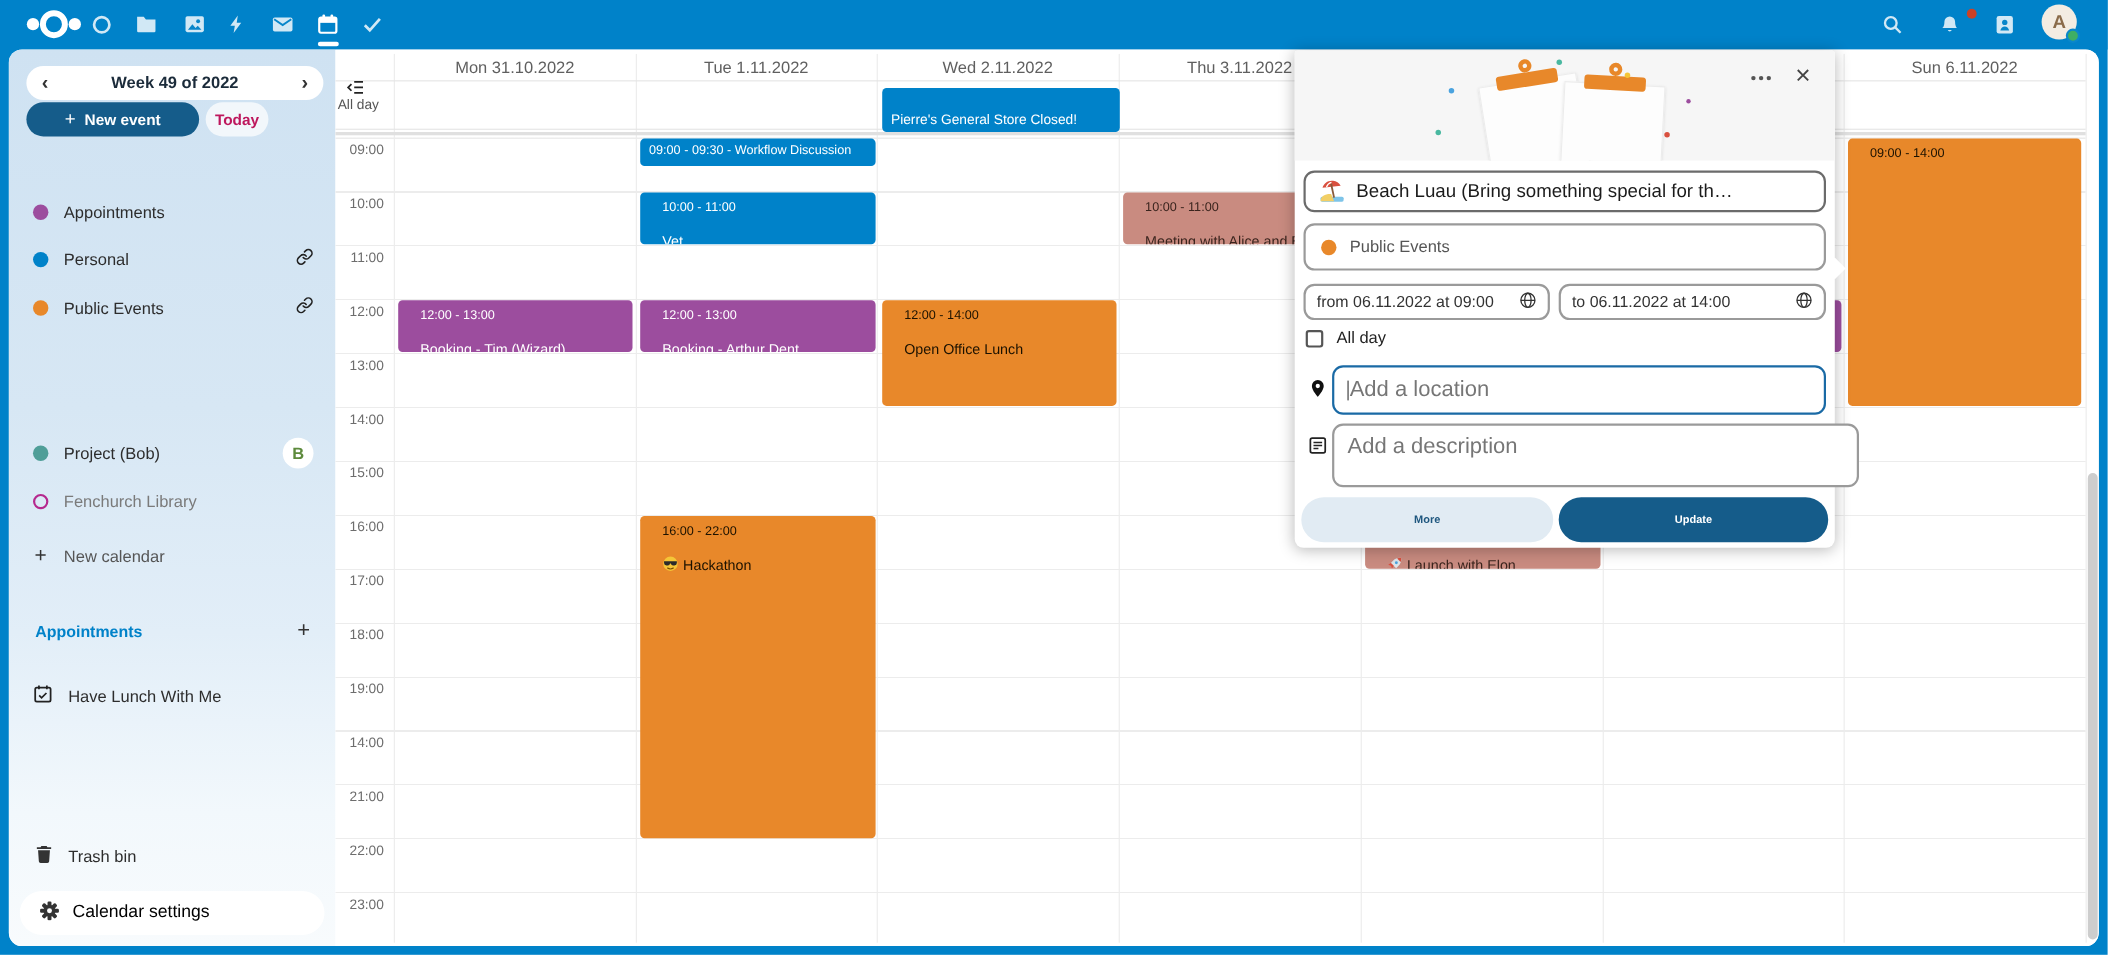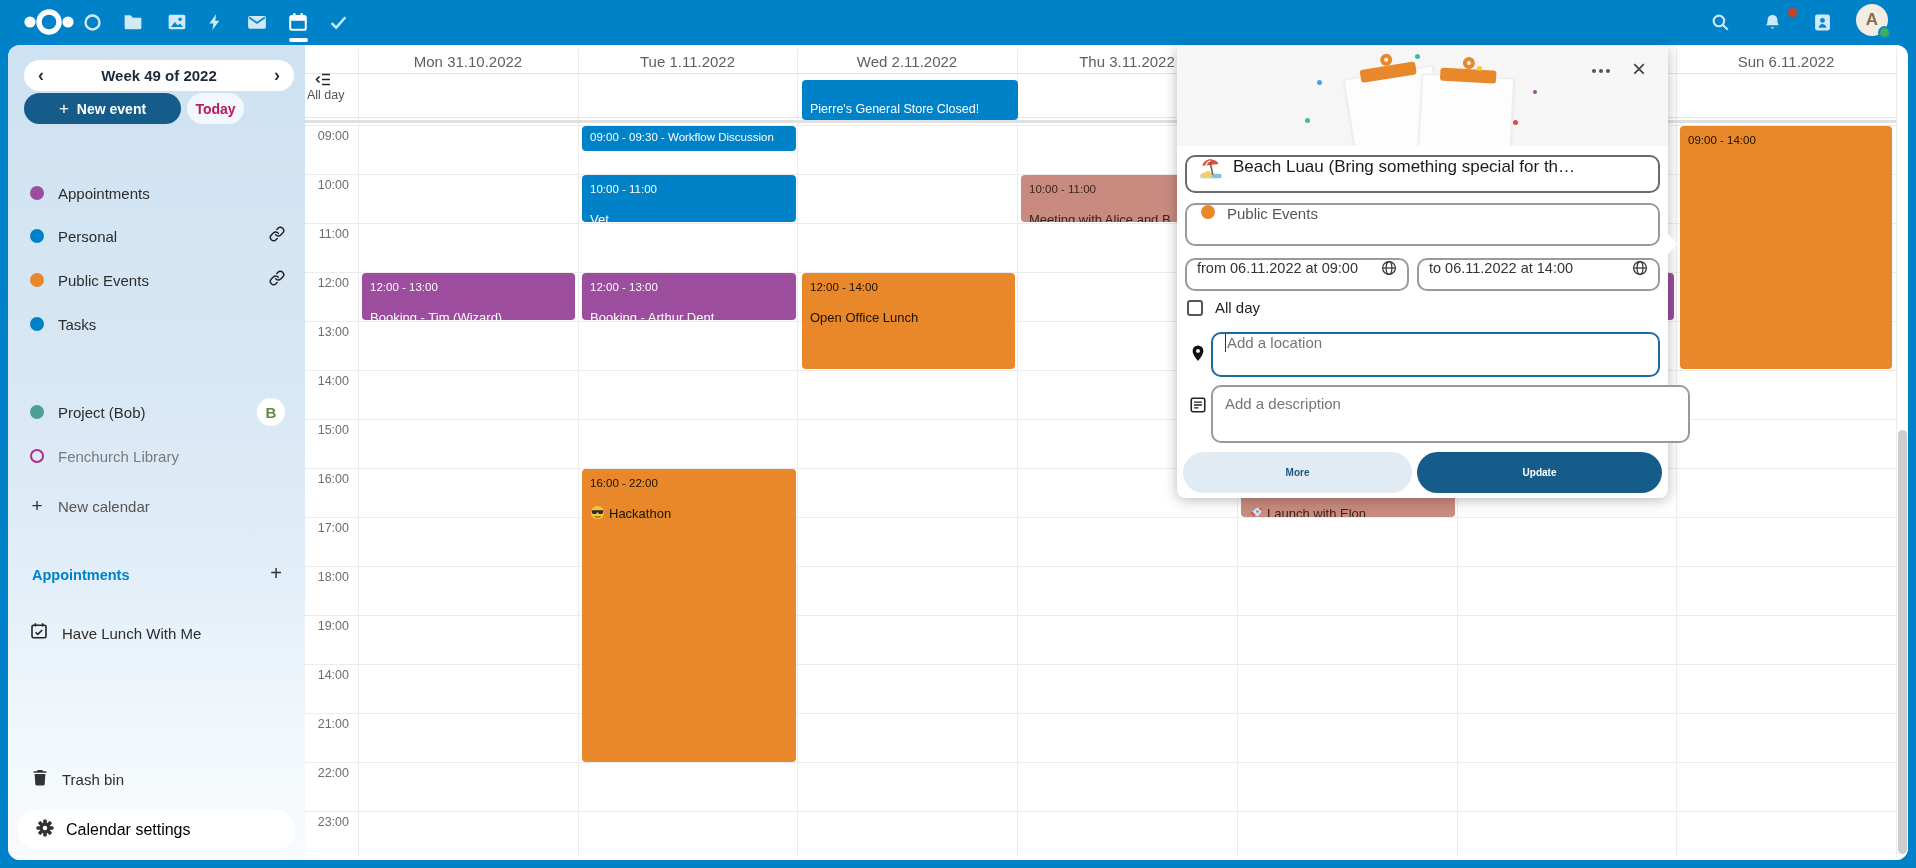--- a/index.html
+++ b/index.html
@@ -59,21 +59,21 @@
   .allday-sep{position:absolute;left:0;top:75px;width:1591px;height:3px;background:#e0e0e0;}
   .vline{position:absolute;top:4px;bottom:3px;width:1px;background:#ececec;}
   .hlines{position:absolute;left:0;top:80px;width:1591px;height:735px;
     background:repeating-linear-gradient(to bottom,#ececec 0,#ececec 1px,transparent 1px,transparent 49px);}
   .hour-label{position:absolute;left:0;width:44px;text-align:right;font-size:12.5px;color:#6d6d6d;}
   .allday-label{position:absolute;left:2px;top:43px;font-size:12.5px;color:#555;}
   .collapse-icon{position:absolute;left:10px;top:26px;cursor:pointer;}
   .scroll-thumb{position:absolute;left:1593px;top:385px;width:9px;height:424px;border-radius:5px;background:#cdcdcd;cursor:pointer;}
 
   
-  .event{position:absolute;border-radius:4px;padding:6px 8px;box-sizing:border-box;overflow:hidden;cursor:pointer;}
+  .event{position:absolute;border-radius:4px;padding:6px 20px;box-sizing:border-box;overflow:hidden;cursor:pointer;}
   .event.blue{background:#0082c9;color:#fff;}
   .event.purple{background:#9c4d9e;color:#fff;}
   .event.orange{background:#e8882a;color:#1c1200;}
   .event.salmon{background:#c98b80;color:#3a241d;}
   .ev-time{font-size:11.5px;line-height:14px;min-height:14px;margin:1px 0 12px 0;white-space:nowrap;}
   .ev-title{font-size:13px;line-height:24px;white-space:nowrap;display:block;}
   .ev-title.wrap{white-space:normal;}
   .ev-title svg{vertical-align:-2px;margin-right:4px;}
   .event.compact{padding:4px 8px;}
   .event.compact .ev-time{margin:0;font-size:11.5px;}
@@ -87,35 +87,35 @@
   .pop-illu{position:absolute;left:0;top:0;width:491px;height:100px;background:#f6f6f6;border-radius:3px 3px 0 0;overflow:hidden;}
   .paper{position:absolute;background:#fdfdfd;border:1px solid #ececec;box-shadow:0 1px 3px rgba(0,0,0,.12);}
   .paper .clip{position:absolute;left:50%;top:-8px;transform:translateX(-50%);width:56px;height:13px;background:#e8882a;border-radius:3px;}
   .paper .ring{position:absolute;left:50%;top:-20px;transform:translateX(-50%);width:12px;height:12px;border:4px solid #e8882a;border-radius:50%;box-sizing:border-box;background:#f6f6f6;}
   .confetti{position:absolute;border-radius:50%;}
   .pop-dots{position:absolute;right:52px;top:12px;width:30px;height:26px;display:flex;align-items:center;justify-content:center;gap:3px;cursor:pointer;}
   .pop-dots i{width:4px;height:4px;border-radius:50%;background:#555;}
   .pop-close{position:absolute;right:14px;top:8px;width:30px;height:30px;display:flex;align-items:center;justify-content:center;
     font-size:24px;color:#444;cursor:pointer;}
   .field{position:absolute;border:2px solid #8f8f8f;border-radius:10px;box-sizing:border-box;background:#fff;
-    display:flex;align-items:flex-start;cursor:text;}
+    display:flex;align-items:center;cursor:text;}
   .f-title{left:8px;top:109px;width:475px;height:38px;border-color:#6b6b6b;padding:0 12px;gap:10px;}
   .f-title .txt{font-size:17px;color:#1b1b1b;white-space:nowrap;overflow:hidden;}
   .f-cal{left:8px;top:157px;width:475px;height:43px;border-color:#9a9a9a;padding:0 14px;gap:12px;cursor:pointer;}
   .f-cal .txt{font-size:15px;color:#555;}
   .f-cal .dot{width:14px;height:14px;border-radius:50%;background:#e8882a;}
   .f-date{top:212px;height:33px;border-color:#9a9a9a;padding:0 10px;font-size:14.5px;color:#333;justify-content:space-between;}
   .f-from{left:8px;width:224px;}
   .f-to{left:240px;width:243px;}
   .allday-row{position:absolute;left:10px;top:253px;display:flex;align-items:center;gap:12px;cursor:pointer;}
   .cbox{width:16px;height:16px;border:2px solid #555;border-radius:3px;box-sizing:border-box;background:#fff;}
   .allday-row .txt{font-size:15px;color:#222;}
   .f-loc{left:34px;top:286px;width:449px;height:45px;border-color:#1a6aa5;padding:0 12px;}
   .f-desc{left:34px;top:339px;width:479px;height:58px;border-color:#9a9a9a;padding:8px 12px;align-items:flex-start;}
-  .placeholder{font-size:15px;color:#767676;}
+  .placeholder{font-size:20px;color:#767676;}
   .caret{display:inline-block;width:1px;height:18px;background:#333;vertical-align:middle;margin-right:1px;}
   .row-icon{position:absolute;left:12px;width:20px;height:20px;}
   .btn{position:absolute;top:406px;height:41px;border-radius:21px;display:flex;align-items:center;justify-content:center;
     font-size:10px;font-weight:bold;cursor:pointer;}
   .btn-more{left:6px;width:229px;background:#e1ebf3;color:#1e567e;}
   .btn-update{left:240px;width:245px;background:#155c8a;color:#fff;}
 </style>
 </head>
 <body>
 
@@ -228,24 +228,20 @@
       </div>
       <div class="cal-row" style="top:215px">
         <div class="cal-dot" style="background:#e8882a"></div>
         <div class="cal-name">Public Events</div>
         <span class="cal-right">
           <svg width="16" height="16" viewBox="0 0 24 24" fill="none" stroke="#222" stroke-width="2.2" stroke-linecap="round">
               <path d="M10 13a5 5 0 0 0 7.54.54l3-3a5 5 0 0 0-7.07-7.07l-1.72 1.71"></path>
               <path d="M14 11a5 5 0 0 0-7.54-.54l-3 3a5 5 0 0 0 7.07 7.07l1.71-1.71"></path>
             </svg>
         </span>
-      </div>
-      <div class="cal-row" style="top:259px">
-        <div class="cal-dot" style="background:#0082c9"></div>
-        <div class="cal-name">Tasks</div>
       </div>
       <div class="cal-row" style="top:347px">
         <div class="cal-dot" style="background:#4f9e98"></div>
         <div class="cal-name">Project (Bob)</div>
         <span class="cal-right b-avatar">B</span>
       </div>
       <div class="cal-row" style="top:391px">
         <div class="cal-dot hollow"></div>
         <div class="cal-name muted">Fenchurch Library</div>
       </div>

